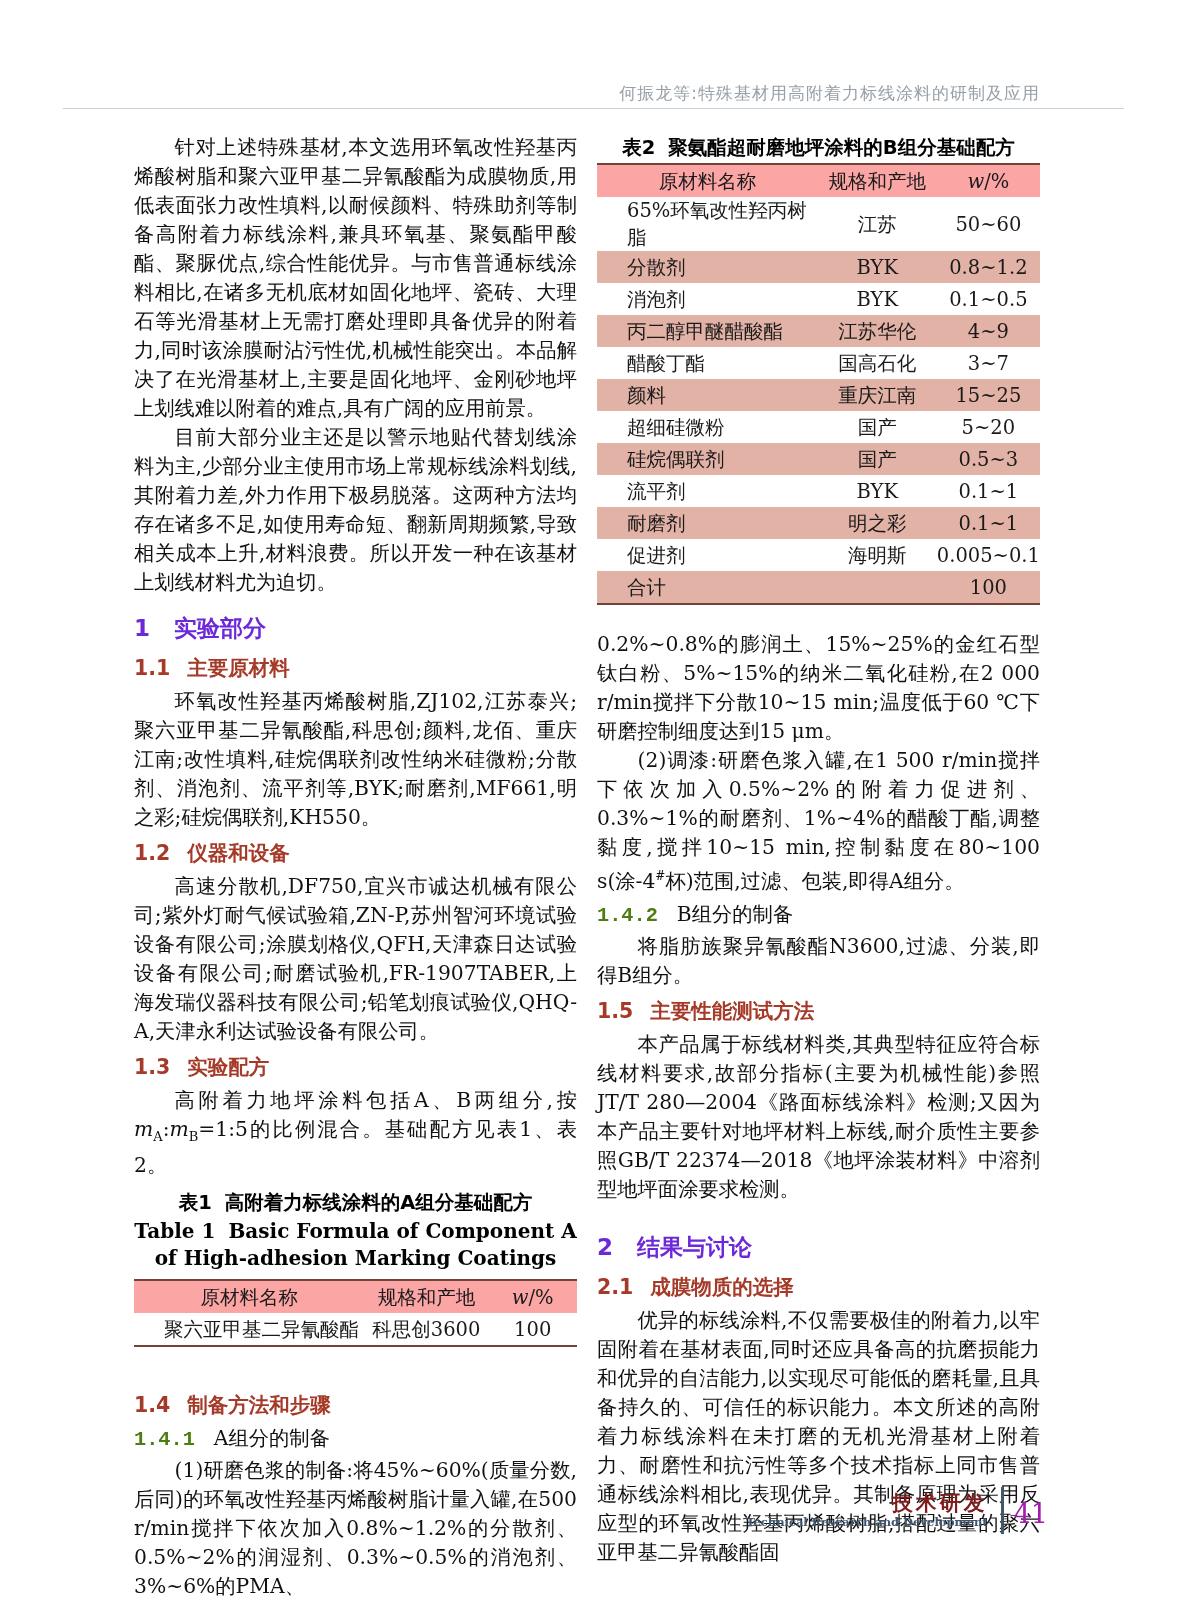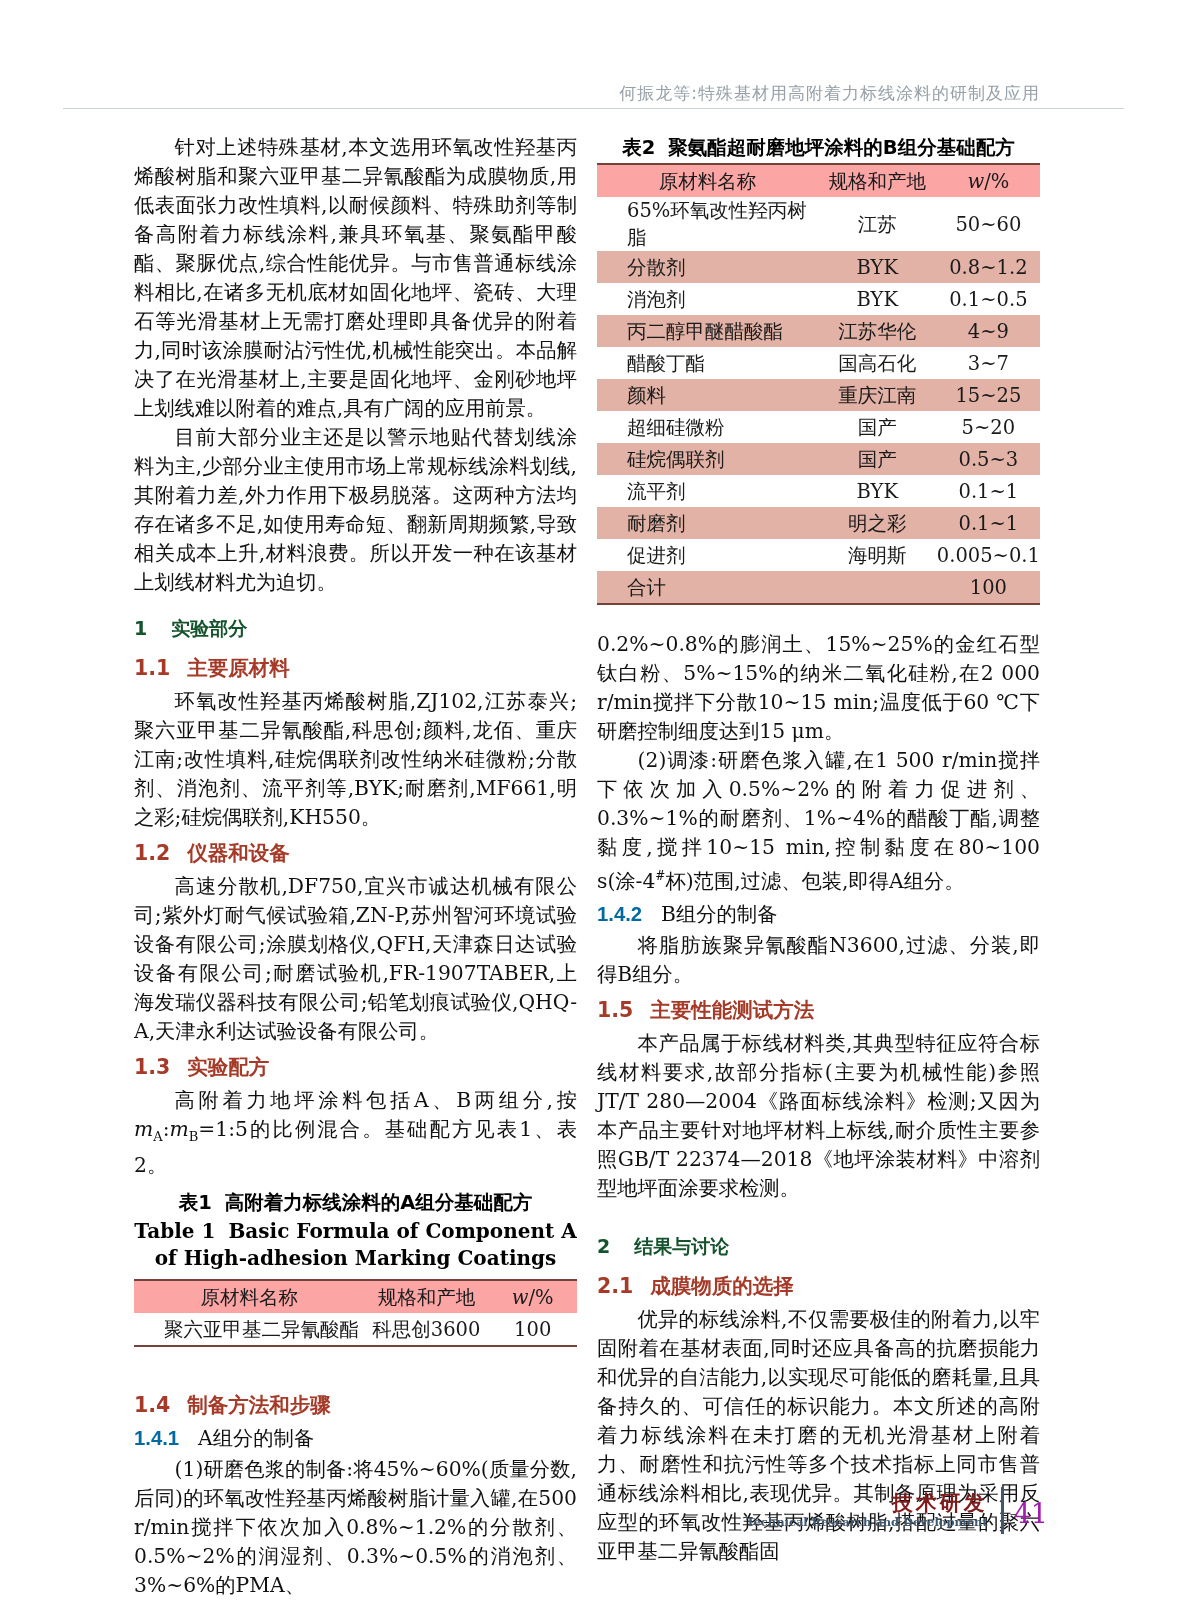--- a/index.html
+++ b/index.html
@@ -23,34 +23,34 @@
   .col-left{left:134px;}
   .col-right{left:597px;}
   p.body{
     margin:0;font-size:20.3px;line-height:29px;text-align:justify;
     font-family:"DejaVu Serif",serif;color:#111;
   }
   p.indent{text-indent:2em;}
   
   .h1{
     font-family:"DejaVu Sans","Liberation Sans",sans-serif;font-weight:bold;
-    color:#14532d;font-size:19px;line-height:34px;margin:14px 0 9px 0;
+    color:#6d28d9;font-size:23px;line-height:34px;margin:14px 0 9px 0;
   }
   .h1 .num{margin-right:24px;}
   .h2{
     font-family:"DejaVu Sans","Liberation Sans",sans-serif;font-weight:bold;
     color:#a53a28;font-size:20.5px;line-height:28px;margin:7px 0 5px 0;
   }
   .h2 .num{margin-right:17px;}
   .h3{
     font-size:20.3px;line-height:29px;margin:4px 0 2px 0;
   }
   .h3 .num{
-    font-family:Liberation Sans, sans-serif;font-weight:bold;
-    color:#0369a1;margin-right:19px;
+    font-family:Liberation Mono, monospace;font-weight:bold;
+    color:#4d7c0f;margin-right:19px;
   }
   .h3 .title{color:#111;}
   .mt-table{margin-top:44px;}
   .mt-sec2{margin-top:26px;}
   
   .tcap-zh{
     text-align:center;font-family:"DejaVu Sans","Liberation Sans",sans-serif;
     font-weight:bold;font-size:19.5px;line-height:26px;margin:10px 0 2px 0;color:#000;
   }
   .tcap-zh .lbl{margin-right:13px;}

